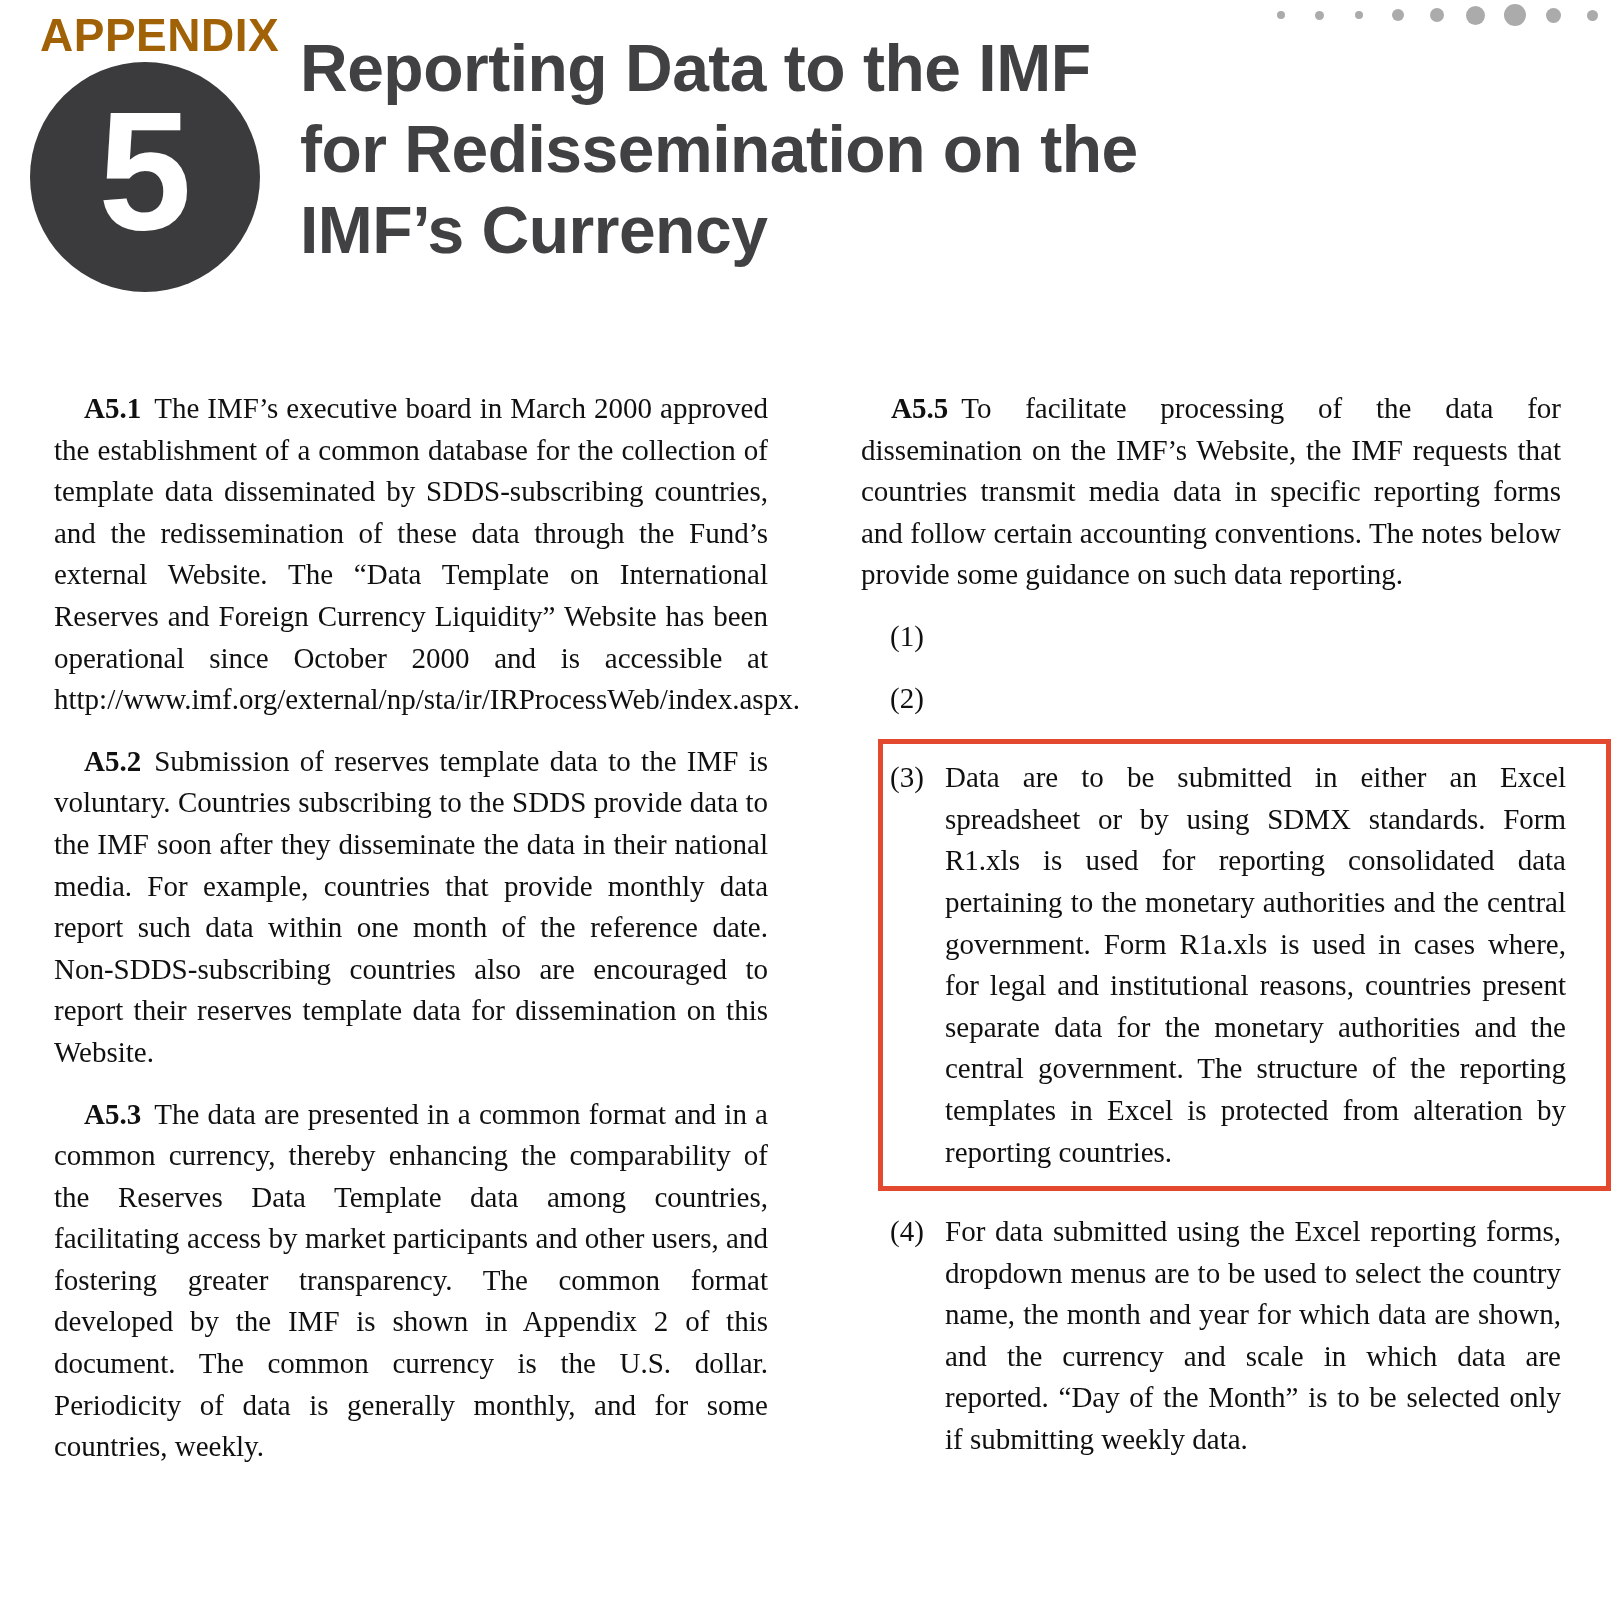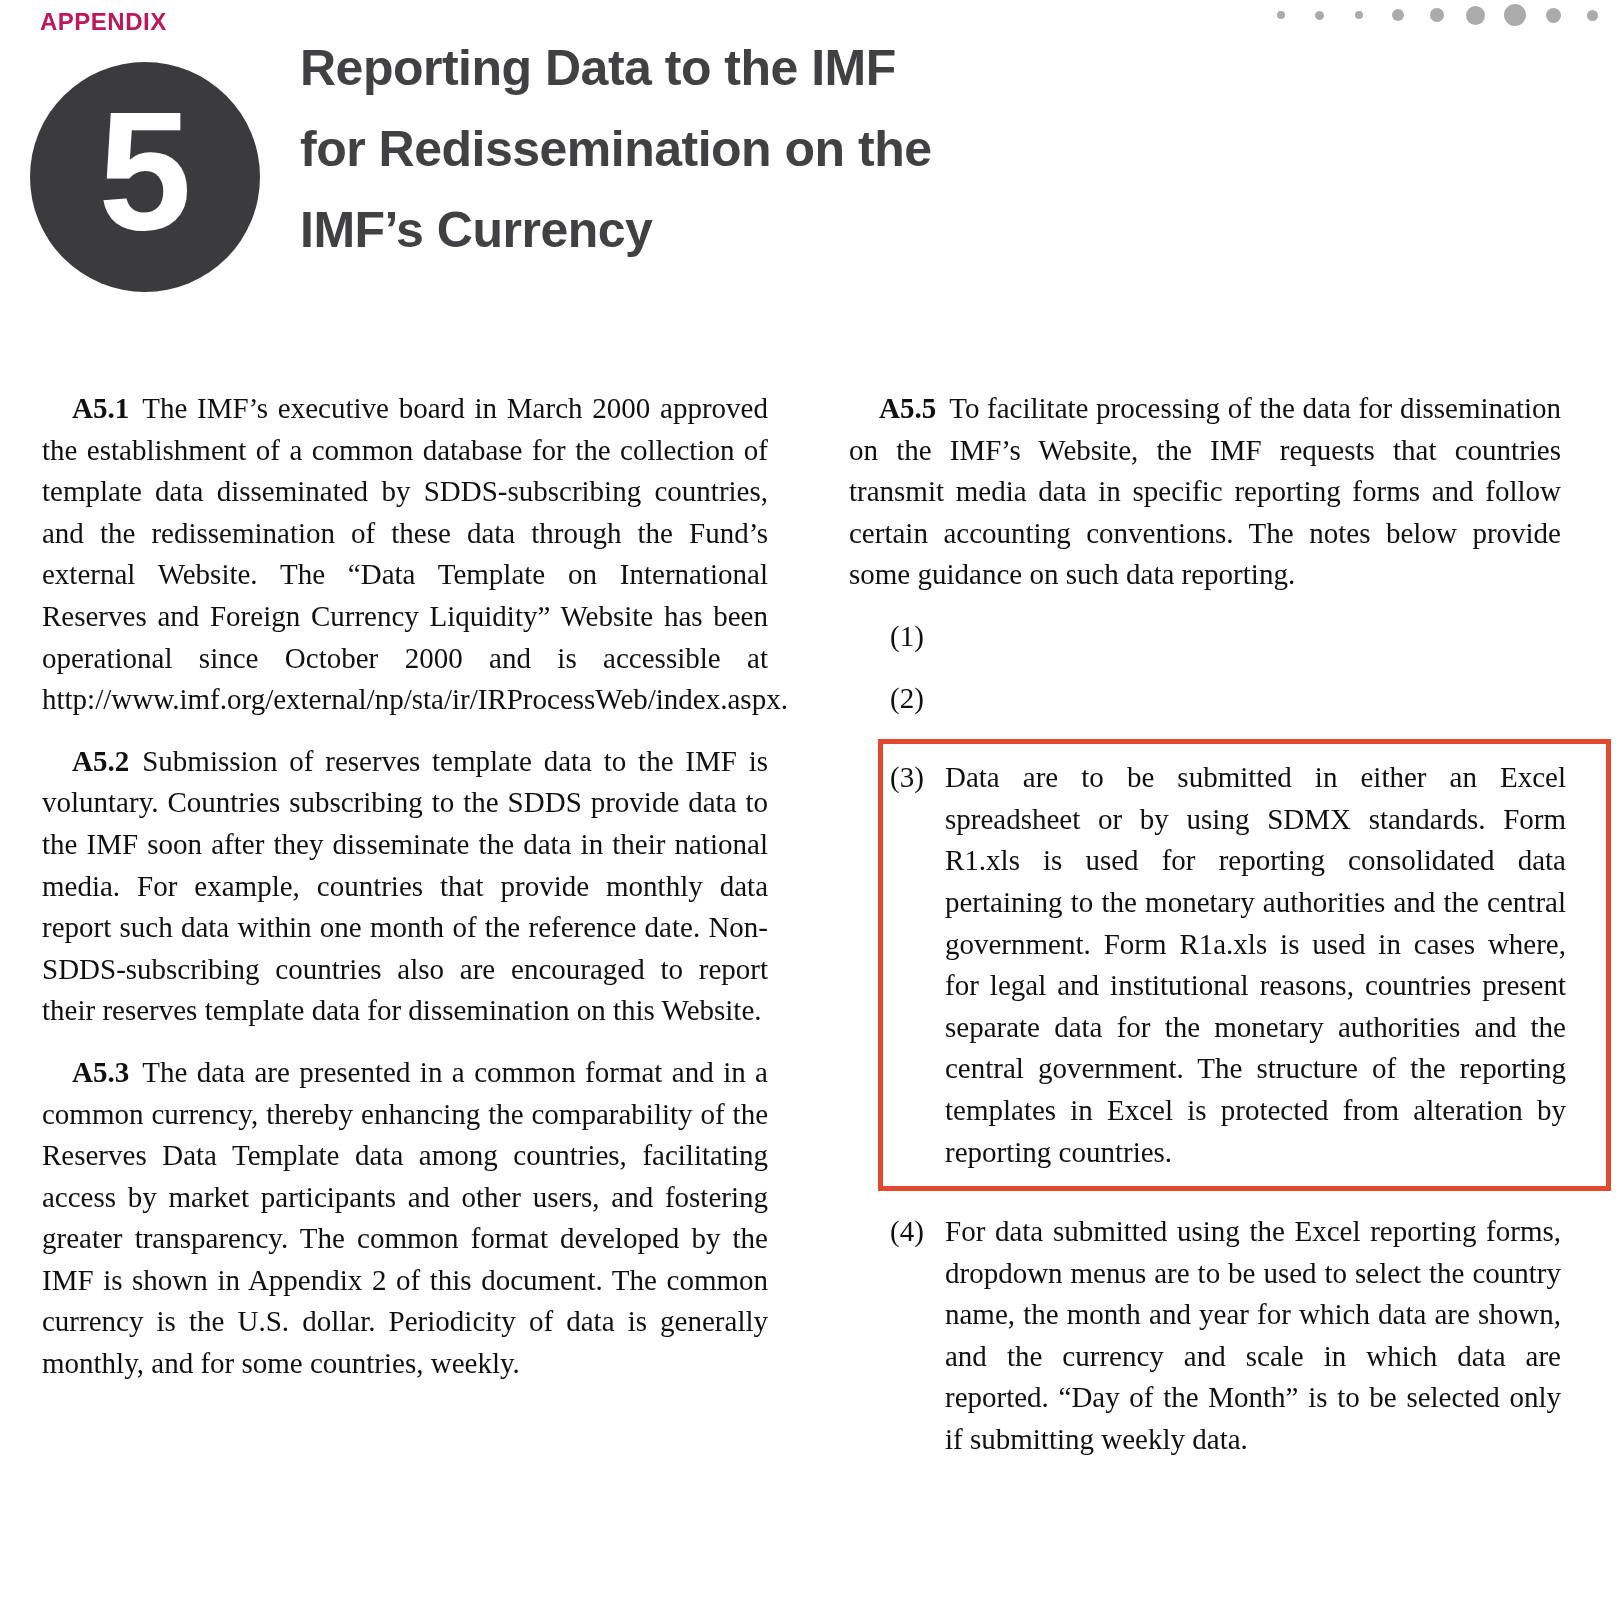--- a/index.html
+++ b/index.html
@@ -27,54 +27,54 @@
   .d5 { width: 14px; height: 14px; }
   .d6 { width: 19px; height: 19px; }
   .d7 { width: 22px; height: 22px; }
   .d8 { width: 15px; height: 15px; }
   .d9 { width: 11px; height: 11px; }
 
   
   .appendix-label {
     position: absolute; top: 8px; left: 40px;
     font-family: "Liberation Sans", sans-serif;
-    font-weight: bold; font-size: 24px; color: #be185d;
+    font-weight: bold; font-size: 46px; color: #a16207;
     letter-spacing: 0.5px;
   }
   .appendix-circle {
     position: absolute; top: 62px; left: 30px;
     width: 230px; height: 230px; border-radius: 50%;
     background: #3B3B3D;
     display: flex; align-items: center; justify-content: center;
   }
   .appendix-circle .num5 {
     font-family: "Liberation Sans", sans-serif;
     font-weight: bold; font-size: 168px; line-height: 1;
     color: #ffffff; padding-bottom: 12px;
   }
   .page-title {
     position: absolute; left: 300px; top: 28px; margin: 0;
     font-family: "Liberation Sans", sans-serif;
-    font-weight: bold; font-size: 50px; line-height: 81px;
+    font-weight: bold; font-size: 66px; line-height: 81px;
     color: #414042; letter-spacing: -0.5px;
   }
   .page-title span { display: block; }
 
   
   .columns {
     position: absolute; top: 388px; left: 38px;
     width: 1546px;
     display: flex; gap: 77px;
     font-size: 29px; line-height: 41.6px;
   }
   .col-left  { width: 730px; flex: none; }
   .col-right { width: 716px; flex: none; }
 
   .para {
-    margin: 0 0 20px 4px;
+    margin: 0 0 20px 16px;
     text-align: justify;
     text-indent: 30px;
   }
   .para .plabel { font-weight: bold; margin-right: 13px; }
 
   .list-item { display: flex; margin: 0 0 20px 0; }
   .list-item .num  { flex: none; width: 55px; margin-left: 45px; }
   .list-item .itxt { flex: 1; text-align: justify; }
 
   .highlight-box {

